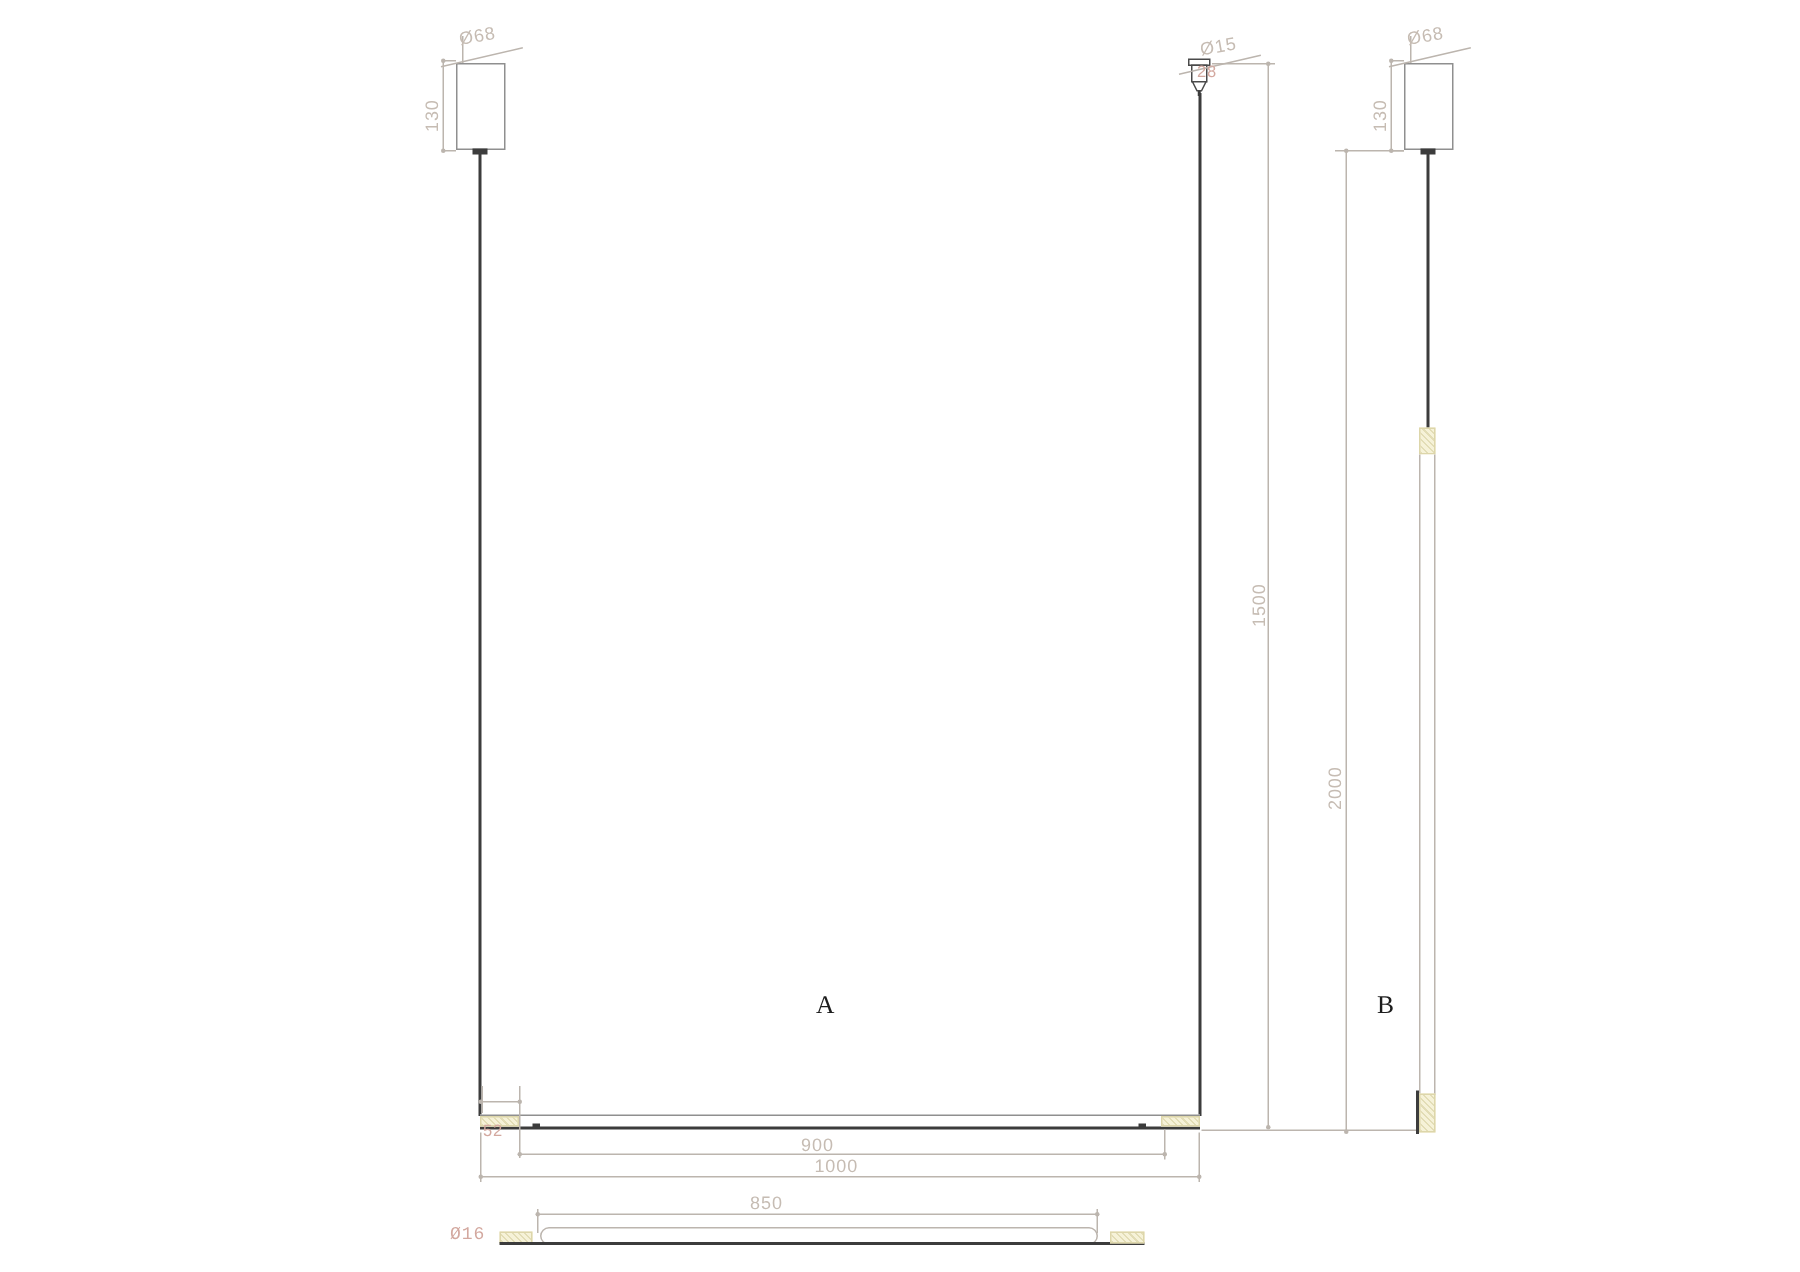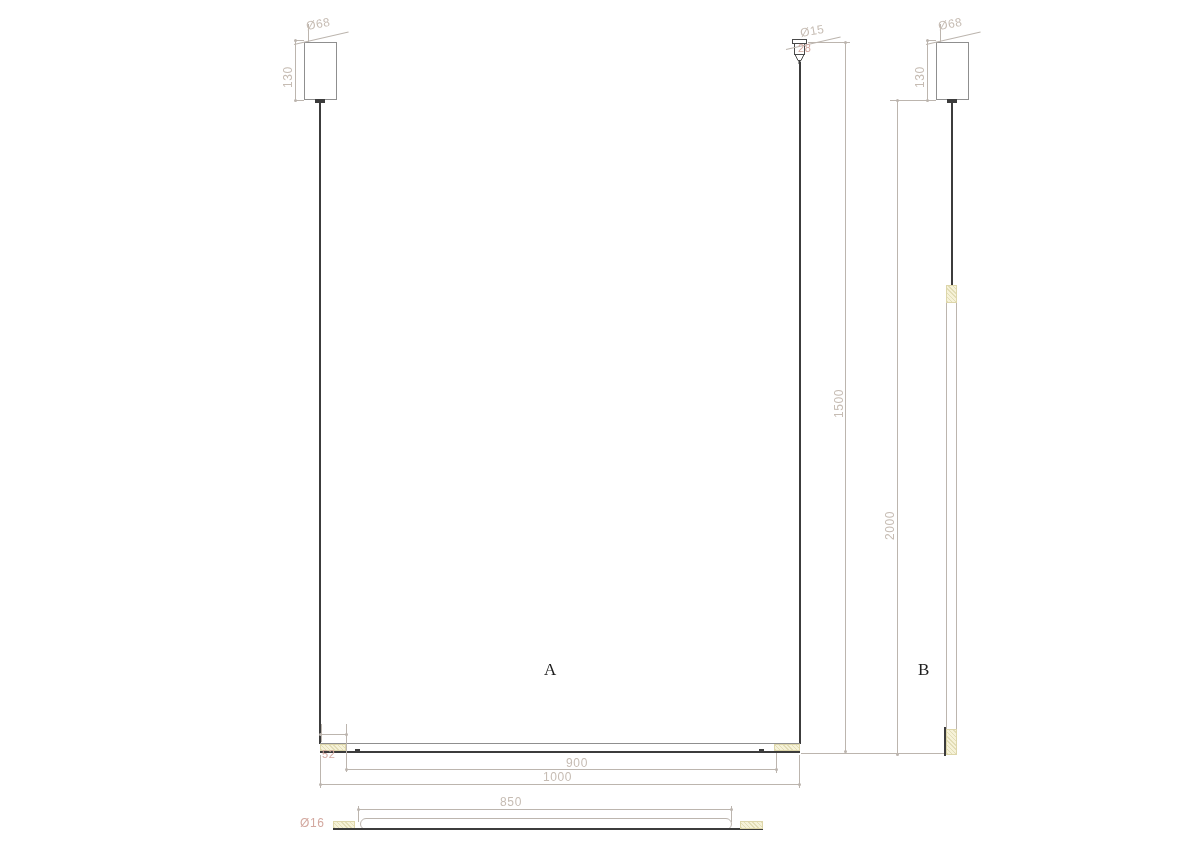--- a/index.html
+++ b/index.html
@@ -90,21 +90,21 @@
   <div class="abs vline" style="left:346px;top:724px;height:48px;"></div>
   <div class="abs hline" style="left:321px;top:734px;width:26px;"></div>
   <div class="abs dot" style="left:319px;top:733px;"></div>
   <div class="abs dot" style="left:345px;top:733px;"></div>
   <div class="abs dimtext small accent" style="left:322px;top:721px;margin-top:28px;">52</div>
 
   <div class="abs vline" style="left:776px;top:753px;height:20px;"></div>
   <div class="abs hline" style="left:346px;top:769px;width:430px;"></div>
   <div class="abs dot" style="left:345px;top:768px;"></div>
   <div class="abs dot" style="left:775px;top:768px;"></div>
-  <div class="abs dimtext center" style="left:552px;top:757px;width:50px;">900</div>
+  <div class="abs dimtext center" style="left:520px;top:757px;width:50px;">900</div>
 
   <div class="abs vline" style="left:320px;top:755px;height:33px;"></div>
   <div class="abs vline" style="left:799px;top:755px;height:33px;"></div>
   <div class="abs hline" style="left:320px;top:784px;width:480px;"></div>
   <div class="abs dot" style="left:319px;top:783px;"></div>
   <div class="abs dot" style="left:798px;top:783px;"></div>
   <div class="abs dimtext center" style="left:530px;top:771px;width:55px;">1000</div>
 
   <div class="abs viewlabel" style="left:544px;top:661px;">A</div>
 
@@ -130,21 +130,21 @@
   <div class="abs dark" style="left:944px;top:727px;width:2px;height:29px;"></div>
 
   <div class="abs hline" style="left:890px;top:100px;width:46px;"></div>
   <div class="abs vline" style="left:897px;top:100px;height:655px;"></div>
   <div class="abs dot" style="left:896px;top:99px;"></div>
   <div class="abs dot" style="left:896px;top:753px;"></div>
   <div class="abs dimtext rot90" style="left:870px;top:514px;width:40px;">2000</div>
 
   <div class="abs viewlabel" style="left:918px;top:661px;">B</div>
 
-  <div class="abs dimtext accent" style="left:300px;top:817px;">Ø16</div>
+  <div class="abs dimtext accent" style="left:300px;top:817px;font-family:Liberation Mono, monospace;">Ø16</div>
   <div class="abs cap" style="left:333px;top:821px;width:22px;height:8px;"></div>
   <div class="abs tube" style="left:360px;top:818px;width:372px;height:12px;border-radius:6px;"></div>
   <div class="abs dark" style="left:333px;top:828px;width:430px;height:2px;"></div>
   <div class="abs cap" style="left:740px;top:821px;width:23px;height:8px;"></div>
 
   <div class="abs vline" style="left:358px;top:806px;height:16px;"></div>
   <div class="abs vline" style="left:731px;top:806px;height:16px;"></div>
   <div class="abs hline" style="left:358px;top:809px;width:373px;"></div>
   <div class="abs dot" style="left:357px;top:808px;"></div>
   <div class="abs dot" style="left:730px;top:808px;"></div>

